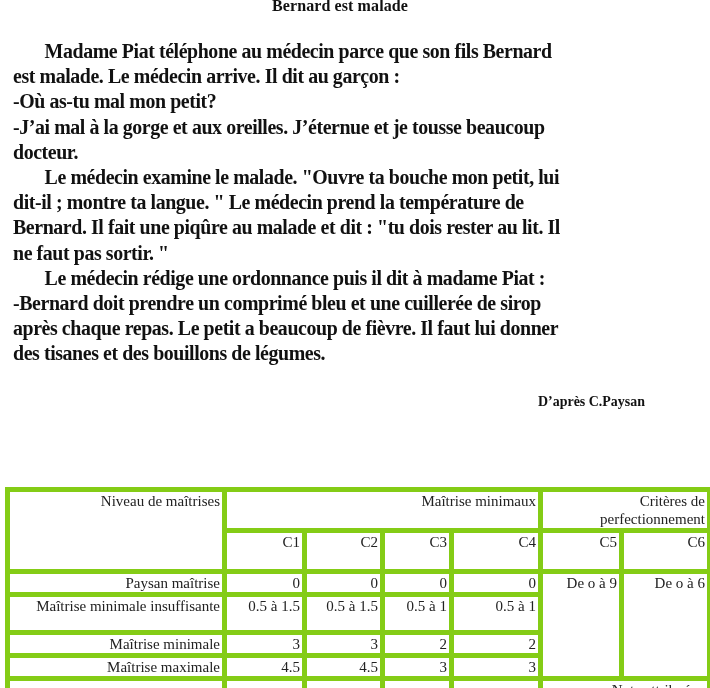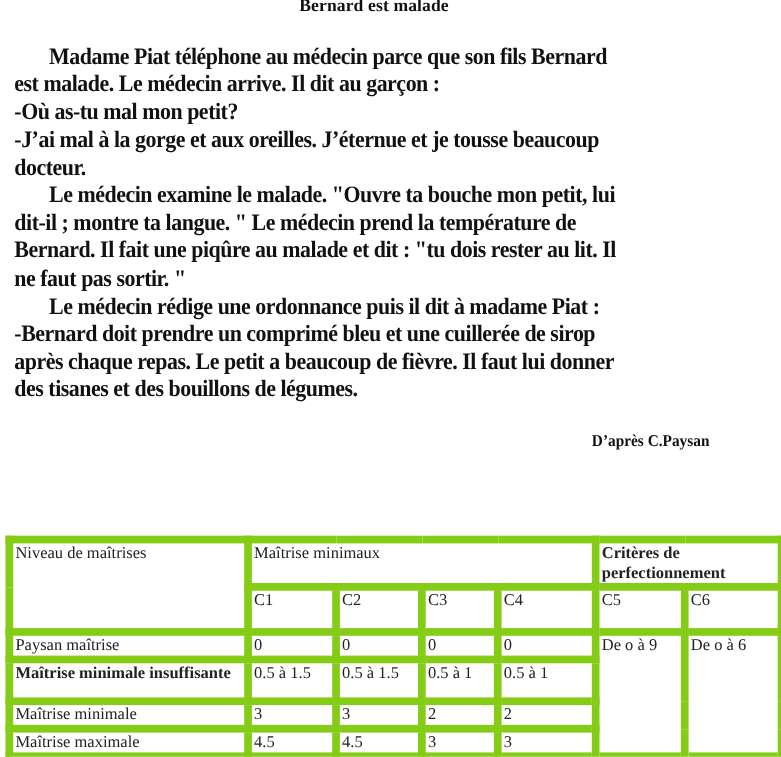--- a/index.html
+++ b/index.html
@@ -54,35 +54,35 @@
       position: absolute;
       top: 487px;
       left: 5px;
       width: 702px;
       border-collapse: collapse;
       table-layout: fixed;
       font-size: 15px;
       color: #222222;
     }
     table.grid td {
-      border: 7px solid #84cc16;
-      text-align: left;
+      border: 5px solid #84cc16;
+      text-align: right;
       vertical-align: top;
       padding: 0 2px;
       line-height: 18px;
       white-space: nowrap;
       overflow: hidden;
     }
     table.grid {
       border: 1.5px solid #333333;
     }
     .thick-bottom td { border-bottom: 1.5px solid #333333; }
     td.left-note { text-align: left; padding-left: 6px; border-top: 1.5px solid #333333; }
     td.bold-left { border-left: 1.5px solid #333333; }
-    .wrap { white-space: normal !important; font-weight: bold; }
+    .wrap { white-space: normal !important; }
   </style>
 </head>
 <body>
 
 <div class="title">Bernard est malade</div>
 
 <div class="story">
   <span class="line indent">Madame Piat téléphone au médecin parce que son fils Bernard</span>
   <span class="line">est malade. Le médecin arrive. Il dit au garçon :</span>
   <span class="line">-Où as-tu mal mon petit?</span>

